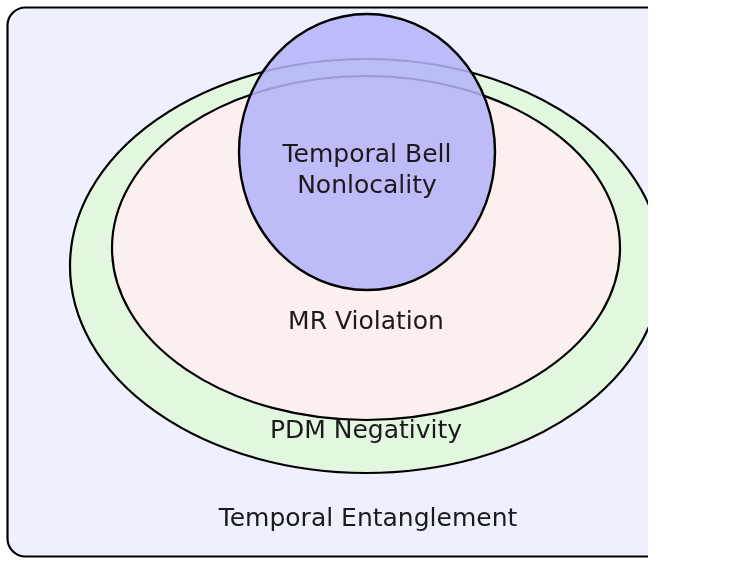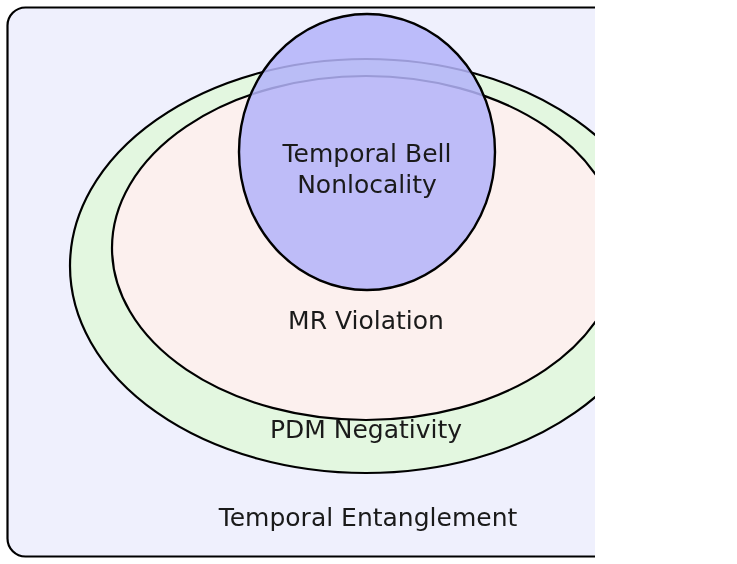--- a/index.html
+++ b/index.html
@@ -7,21 +7,21 @@
     padding: 0;
     background: #ffffff;
   }
   body {
     width: 737px;
     height: 564px;
     font-family: "DejaVu Sans", sans-serif;
   }
   #diagram-root {
     position: relative;
-    width: 595px;
+    width: 648px;
     height: 564px;
     overflow: hidden;
   }
   #venn-svg {
     display: block;
     width: 737px;
     height: 564px;
   }
   .set-label {
     font-family: "DejaVu Sans", sans-serif;

